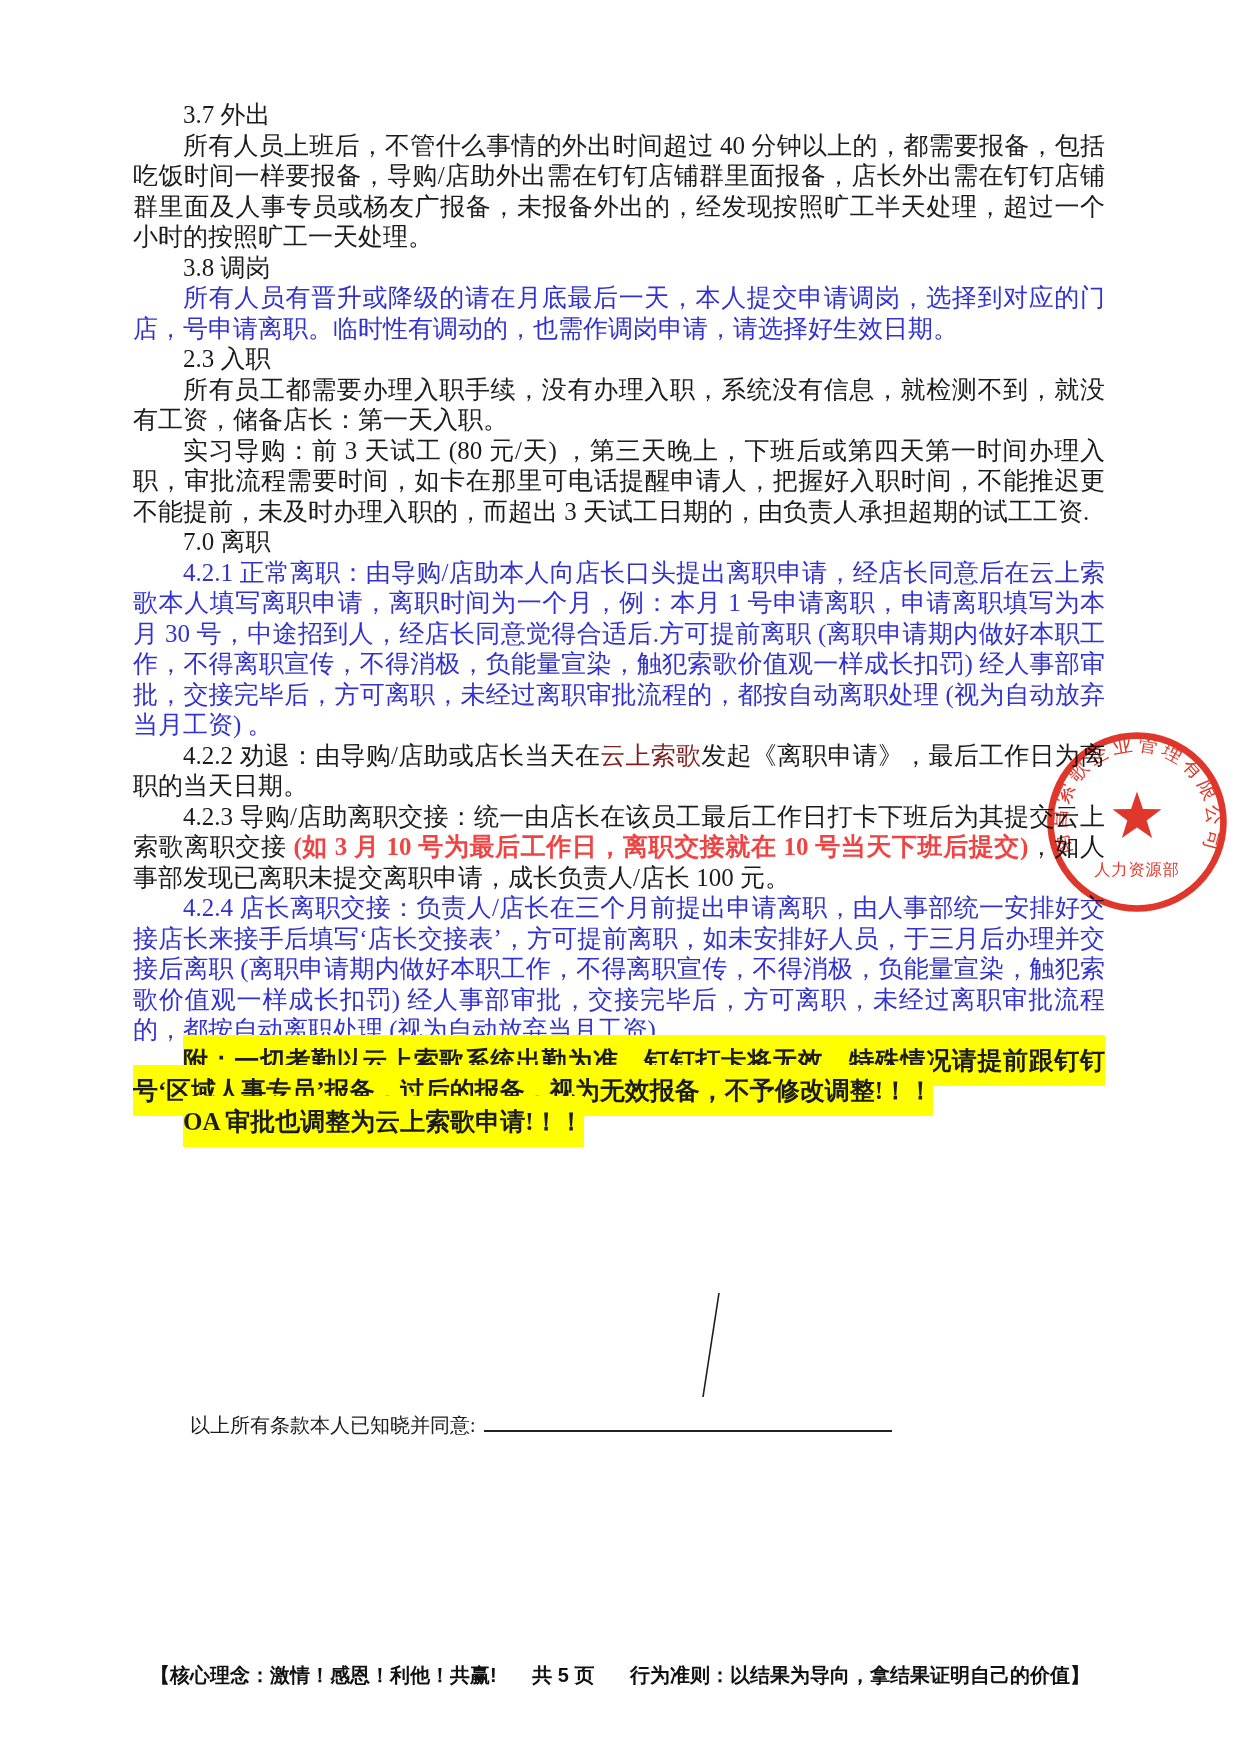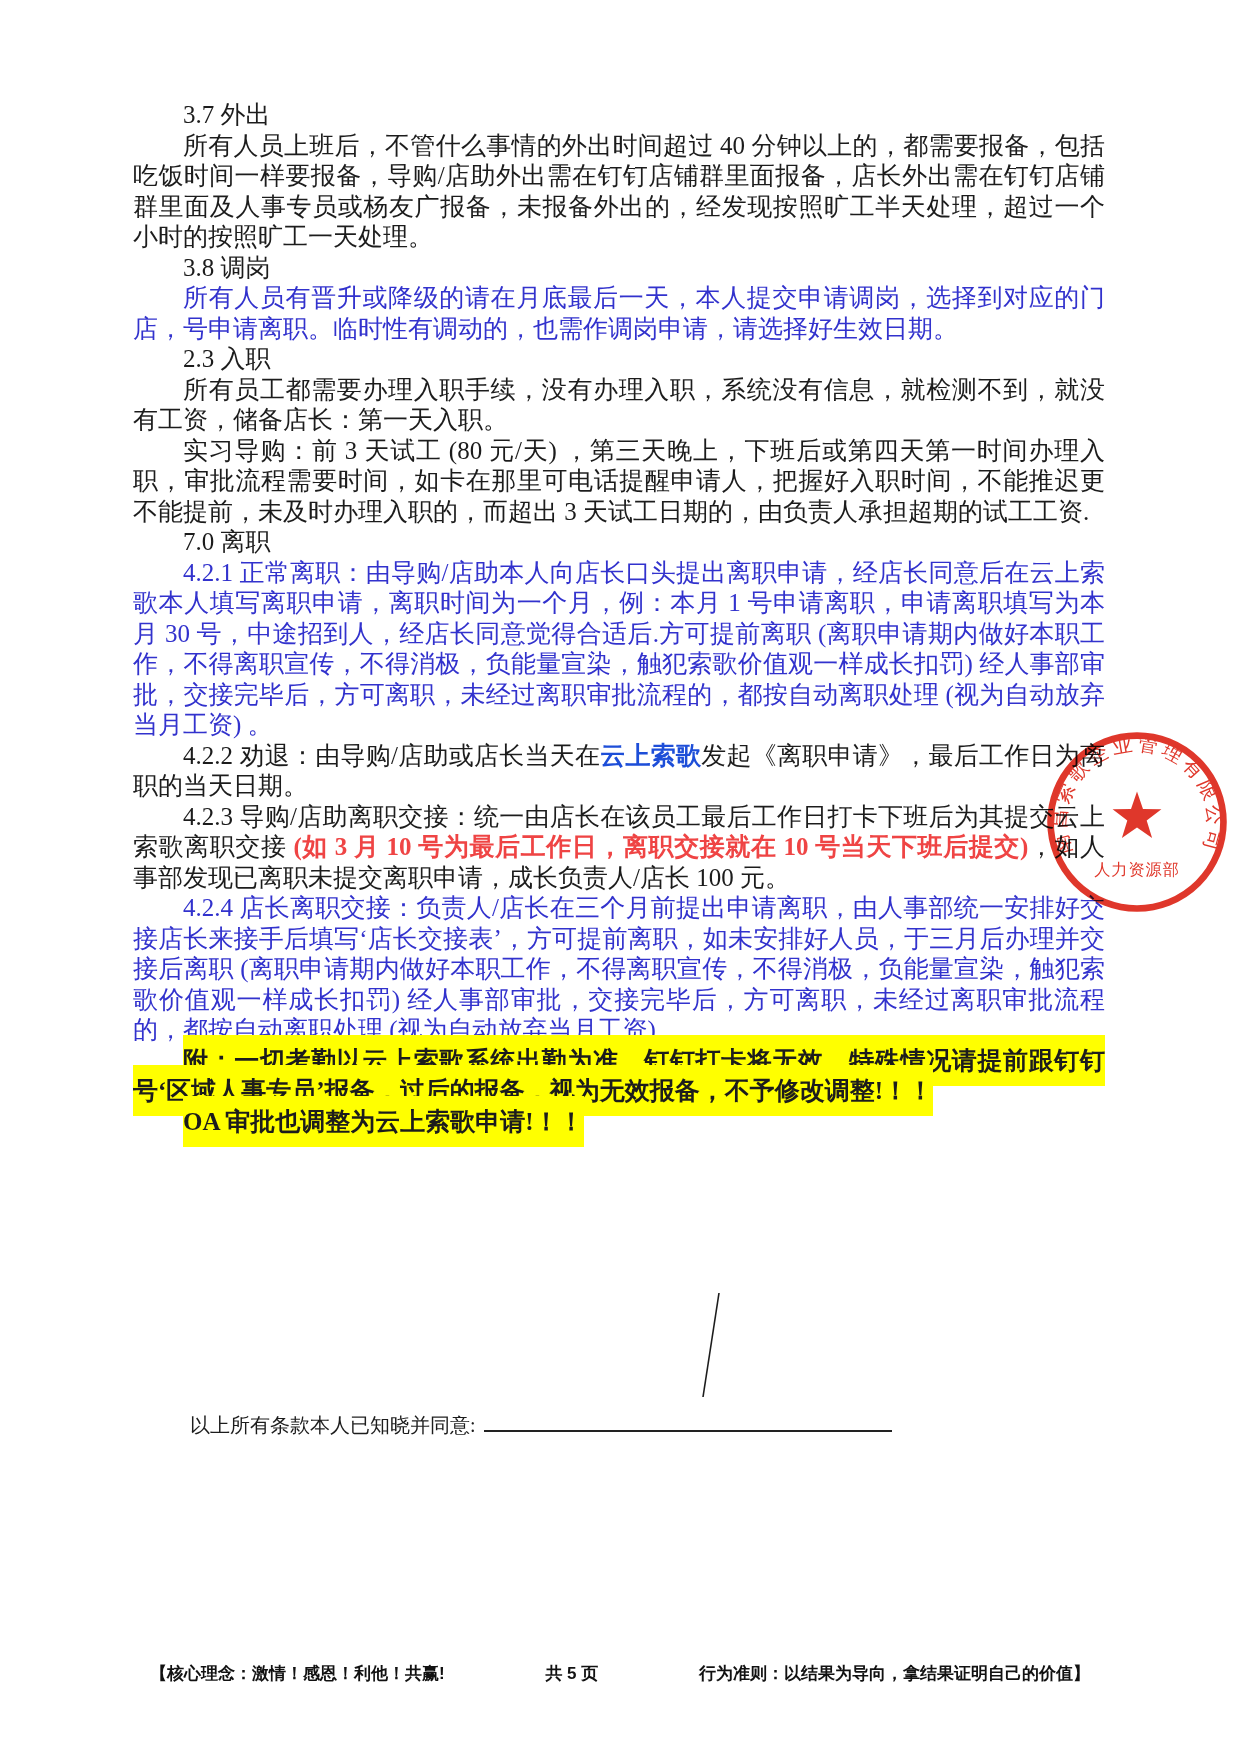--- a/index.html
+++ b/index.html
@@ -12,42 +12,42 @@
     overflow:hidden;
   }
   .doc-body {
     position:absolute; left:133px; top:100px; width:972px;
     font-size:25px; line-height:30.5px;
     text-align:justify;
   }
   .doc-body p { margin:0; text-indent:2em; }
   .t-blue  { color:#3232cd; }
   .t-red   { color:#ef4444; font-weight:bold; }
-  .t-brand { color:#1d4ed8; font-weight:bold;margin-top:10px; }
+  .t-brand { color:#7f1d1d; font-weight:normal;margin-top:10px; }
   .t-note  { font-weight:bold; }
   .hl      { background:#ffff00; padding:12px 0; }
   .signature-row {
     position:absolute; left:190px; top:1410px;
     font-size:20px; line-height:31px; white-space:nowrap;
   }
   .sig-underline {
     display:inline-block; width:408px; height:1em;
     border-bottom:2px solid #222; margin-left:8px;
   }
   .pen-stroke { position:absolute; left:693px; top:1288px; }
   .stamp {
     position:absolute; left:1042px; top:727px; width:190px; height:190px;
     mix-blend-mode:multiply; opacity:0.92;
   }
   .stamp text { font-family:"Liberation Serif","DejaVu Serif",serif; }
   .footer {
     position:absolute; left:150px; top:1662px; width:940px;
     display:flex; justify-content:space-between; align-items:baseline;
     font-family:"Liberation Sans","DejaVu Sans",sans-serif;
-    font-size:17px; font-weight:bold; color:#111;
+    font-size:20px; font-weight:bold; color:#111;
     white-space:nowrap;
   }
 </style>
 </head>
 <body>
 
 <div class="page">
 
   <div class="doc-body">
     <p>3.7 外出</p>

